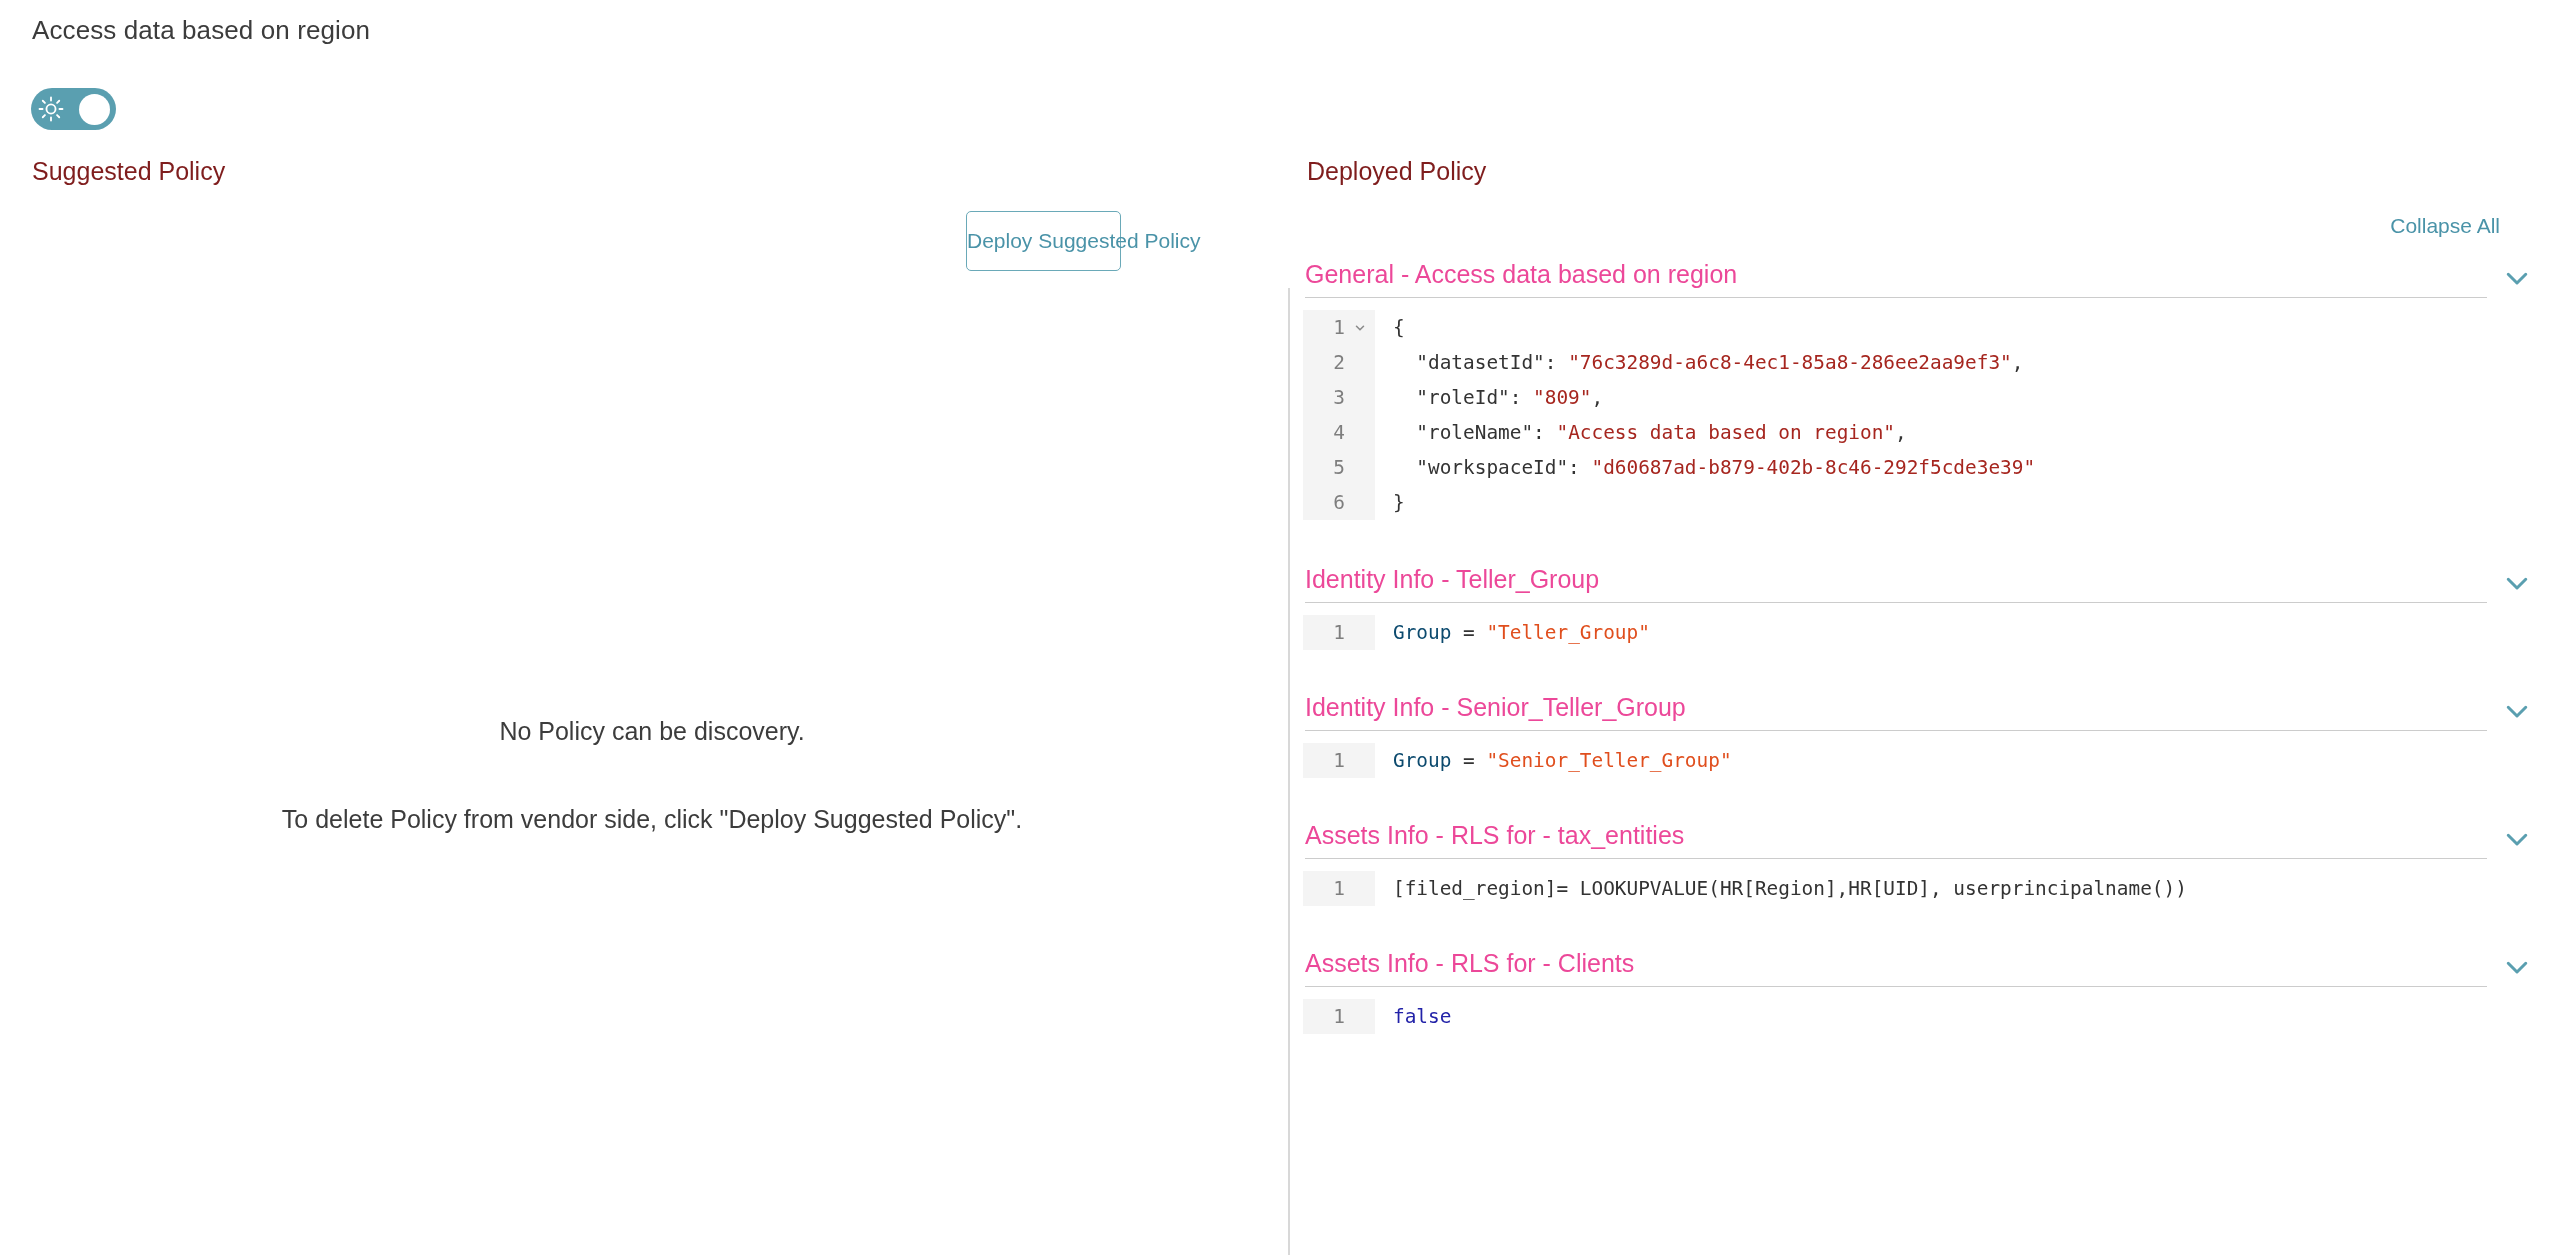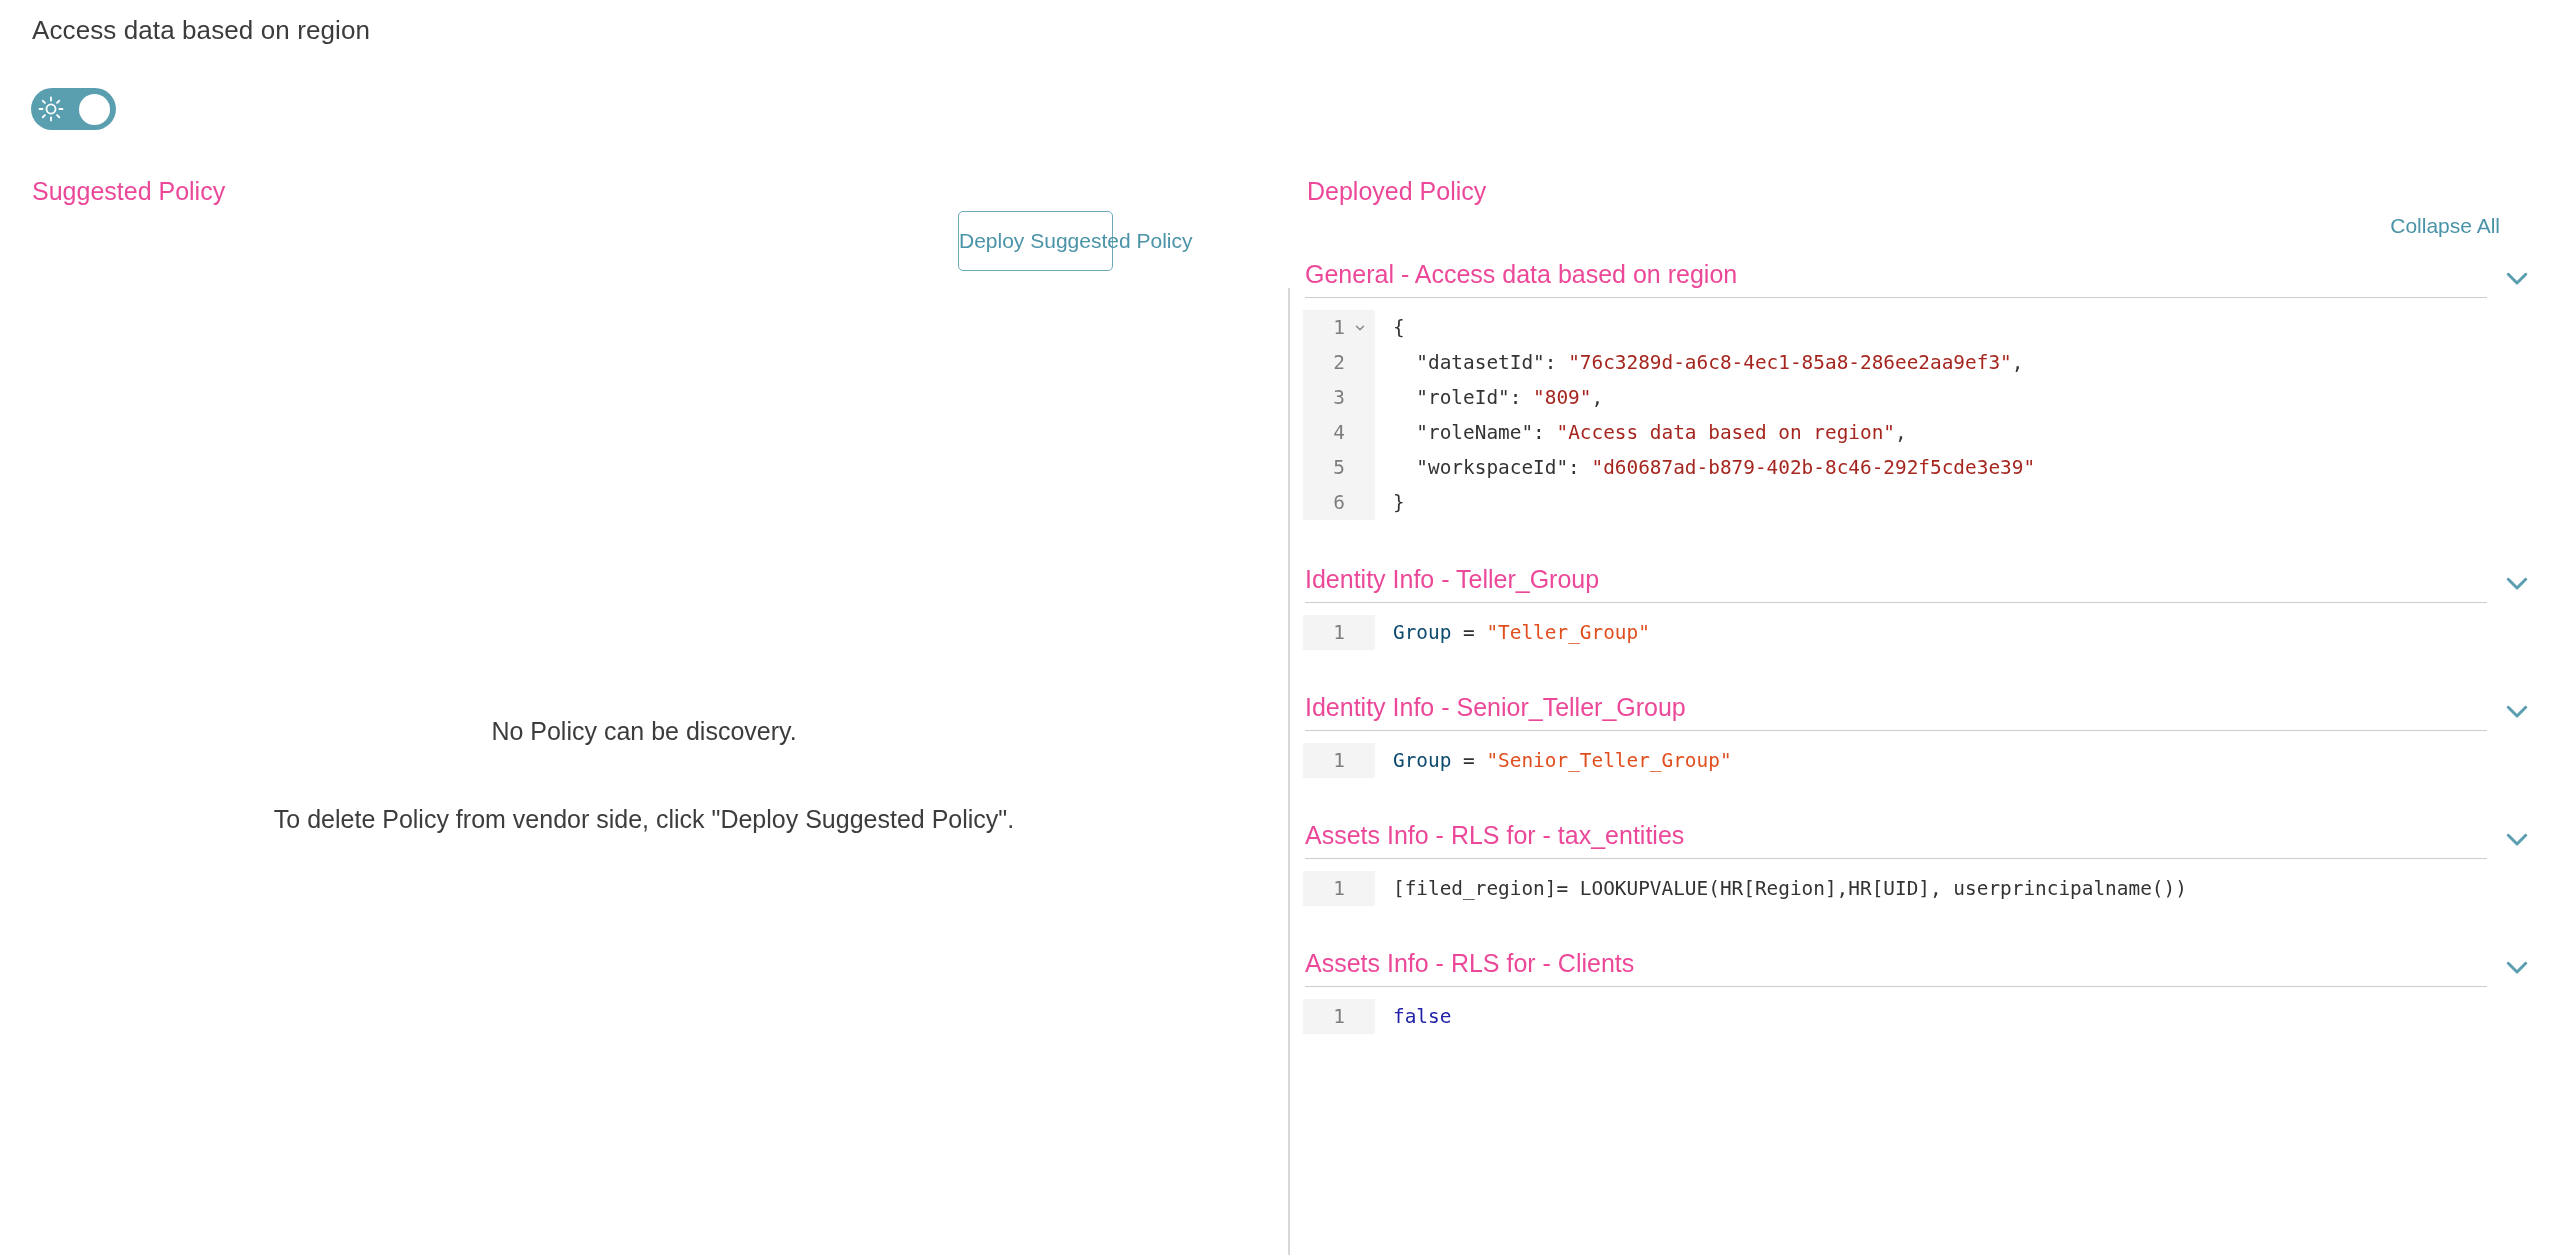--- a/index.html
+++ b/index.html
@@ -59,41 +59,40 @@
     border-radius: 50%;
     background: #ffffff;
     flex: 0 0 31px;
   }
 
   
   .col-heading {
     position: absolute;
     font-size: 25px;
     line-height: 30px;
-    color: #ec4899;
-    white-space: nowrap;
-    margin-top: 20px;
+    color: #7f1d1d;
+    white-space: nowrap;
   }
   .col-heading.left  { left: 32px;   top: 156px; }
   .col-heading.right { left: 1307px; top: 156px; }
 
   
   .v-divider {
     position: absolute;
     left: 1288px;
     top: 288px;
     width: 2px;
     height: 967px;
     background: #d8d8d8;
   }
 
   
   .left-pane {
     position: absolute;
-    left: 0;
+    left: 8px;
     top: 189px;
     width: 1064px;
     height: 1066px;
   }
 
   .deploy-btn {
     position: absolute;
     left: 958px;
     top: 22px;
     width: 155px;

